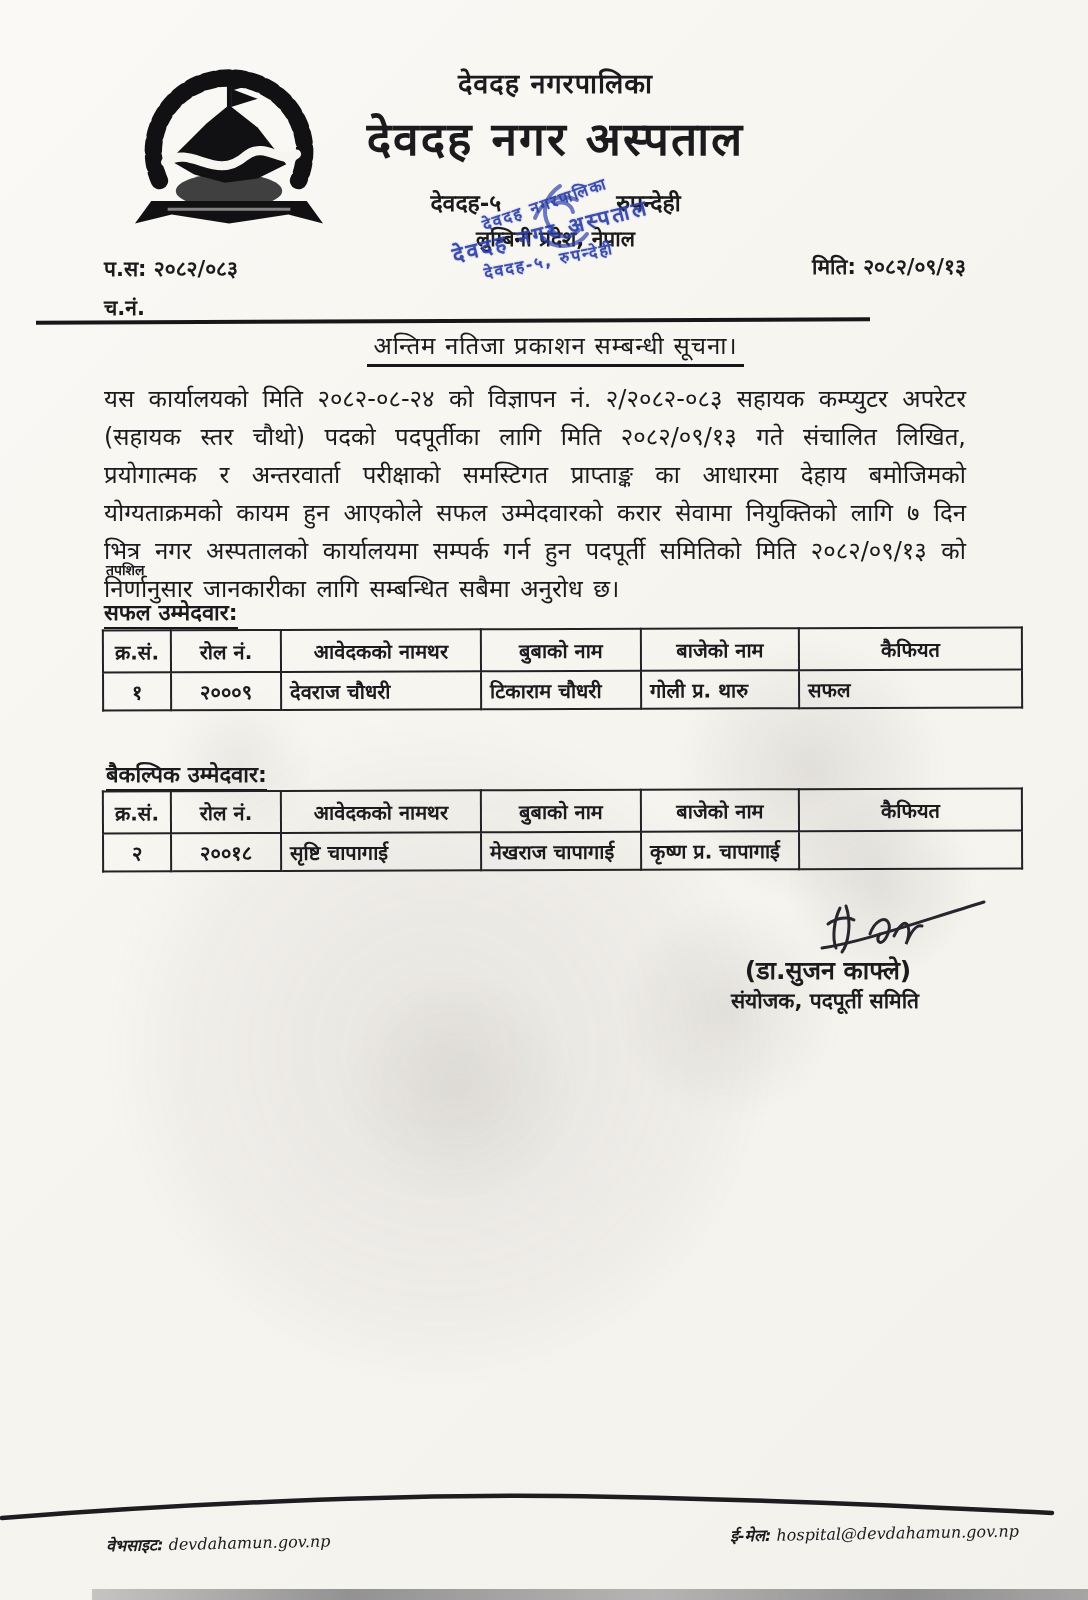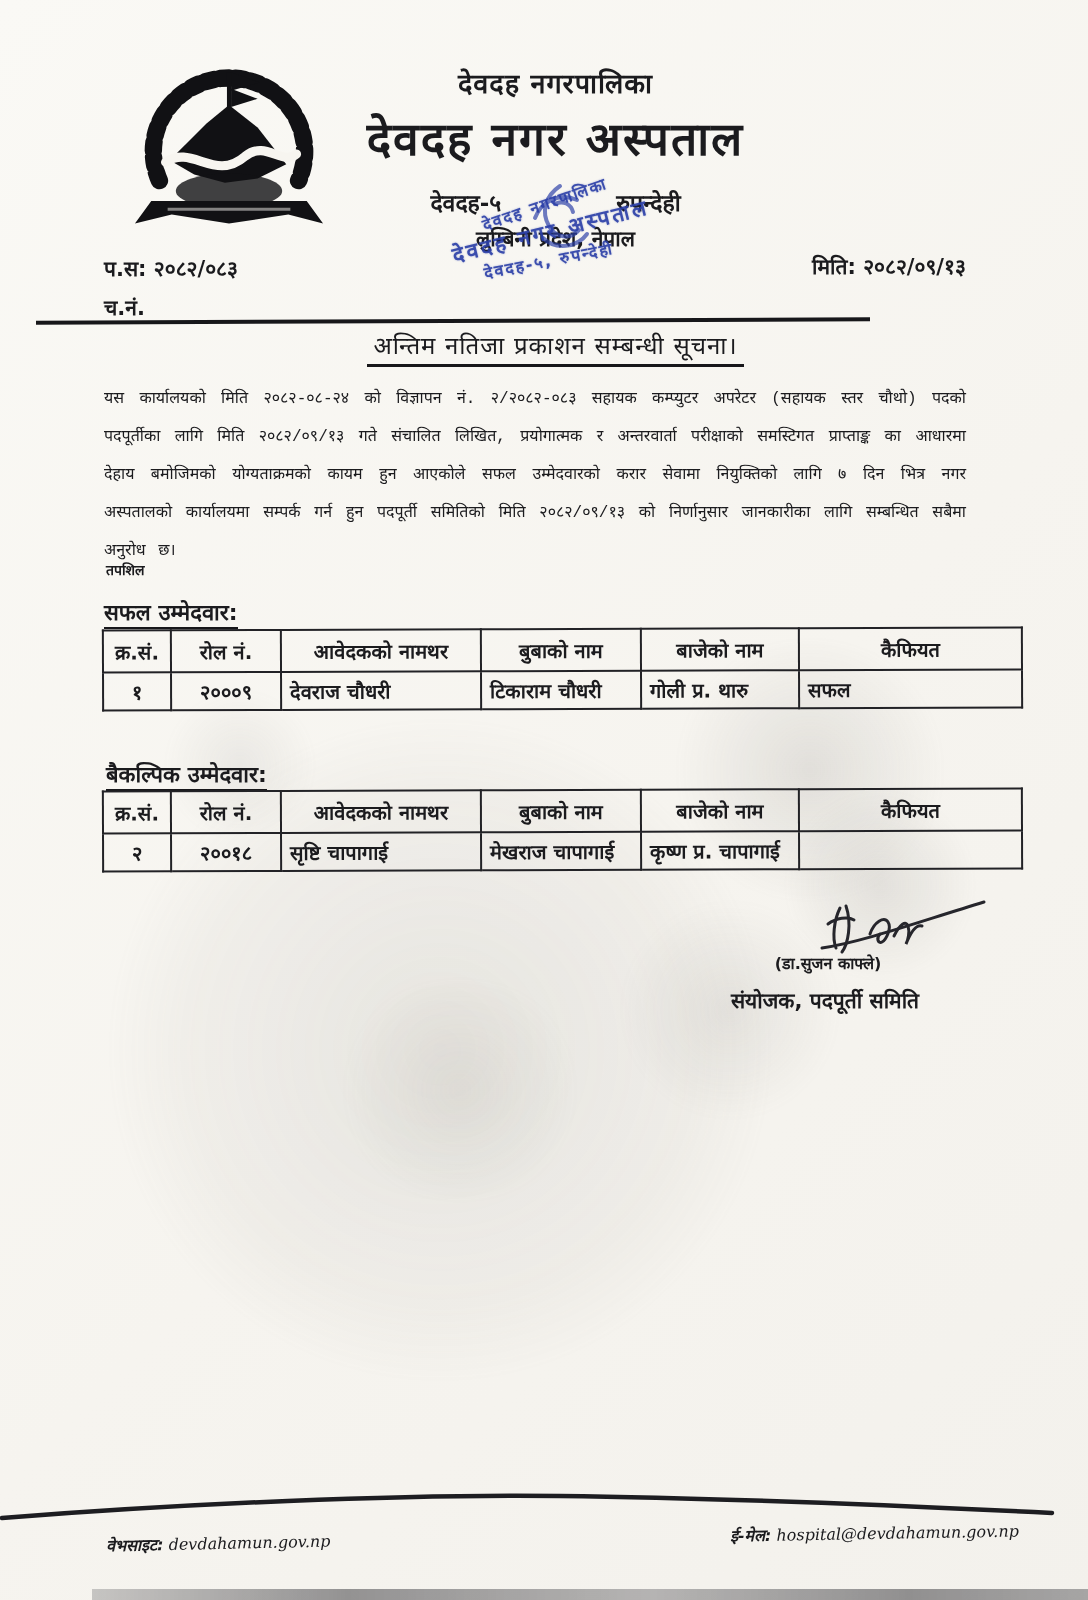--- a/index.html
+++ b/index.html
@@ -37,22 +37,22 @@
   
   .m-ref{left:104px;top:254px;font-size:21px;font-weight:600;}
   .m-serial{left:104px;top:293px;font-size:21px;font-weight:600;}
   .m-date{left:812px;top:252px;font-size:21px;font-weight:600;}
   .rule{left:36px;top:319px;width:834px;height:4px;background:#17171a;transform:rotate(-.25deg);}
 
   
   .title-wrap{left:0;top:328px;width:100%;text-align:center;}
   .title{display:inline-block;font-size:24px;font-weight:normal;letter-spacing:1px;
          border-bottom:3px solid #17171a;padding:0 6px 3px;}
-  .body-par{left:104px;top:380px;width:862px;font-size:16px;line-height:38px;
-            text-align:justify;font-weight:500;word-spacing:3px;font-family:Liberation Mono, monospace;}
+  .body-par{left:104px;top:380px;width:862px;font-size:24px;line-height:38px;
+            text-align:justify;font-weight:500;word-spacing:3px;}
   .tapsil{left:106px;top:560px;font-size:14px;font-weight:600;}
 
   
   .sec-head{font-size:22px;font-weight:bold;border-bottom:2.5px solid #17171a;padding-bottom:2px;}
   .sec1{left:104px;top:596px;}
   .sec2{left:106px;top:758px;}
   table.res{border-collapse:collapse;transform:rotate(-.2deg);}
   table.res td,table.res th{border:2px solid #222226;font-size:20px;padding:2px 8px;
     font-weight:600;height:32px;vertical-align:middle;}
   table.res th{font-weight:bold;text-align:center;height:36px;}
@@ -60,21 +60,21 @@
   .t2{left:102px;top:789px;}
   .c0{width:50px;text-align:center;}
   .c1{width:92px;text-align:center;}
   .c2{width:182px;text-align:left;}
   .c3{width:142px;text-align:left;}
   .c4{width:140px;text-align:left;}
   .c5{width:205px;text-align:left;}
 
   
   .sig-svg{left:812px;top:890px;}
-  .sig-name{left:728px;top:952px;width:200px;text-align:center;font-size:16px;font-weight:600;}
+  .sig-name{left:728px;top:952px;width:200px;text-align:center;font-size:25px;font-weight:600;}
   .sig-role{left:710px;top:986px;width:230px;text-align:center;font-size:21px;font-weight:600;}
 
   
   .f-line{left:0;top:1486px;}
   .f-web{left:106px;top:1532px;font-size:16px;transform:rotate(-1.2deg);}
   .f-mail{left:730px;top:1522px;font-size:16px;transform:rotate(-1deg);}
   .f-label{font-weight:bold;font-style:italic;}
   .f-val{font-style:italic;font-family:"DejaVu Serif","Liberation Serif",serif;}
   .bottom-band{left:92px;right:-2px;bottom:0;height:11px;opacity:.8;
     background:linear-gradient(90deg,rgba(75,75,80,.35),rgba(42,42,48,.6) 25%,rgba(70,70,76,.45) 55%,rgba(38,38,44,.6) 80%,rgba(60,60,66,.5));

